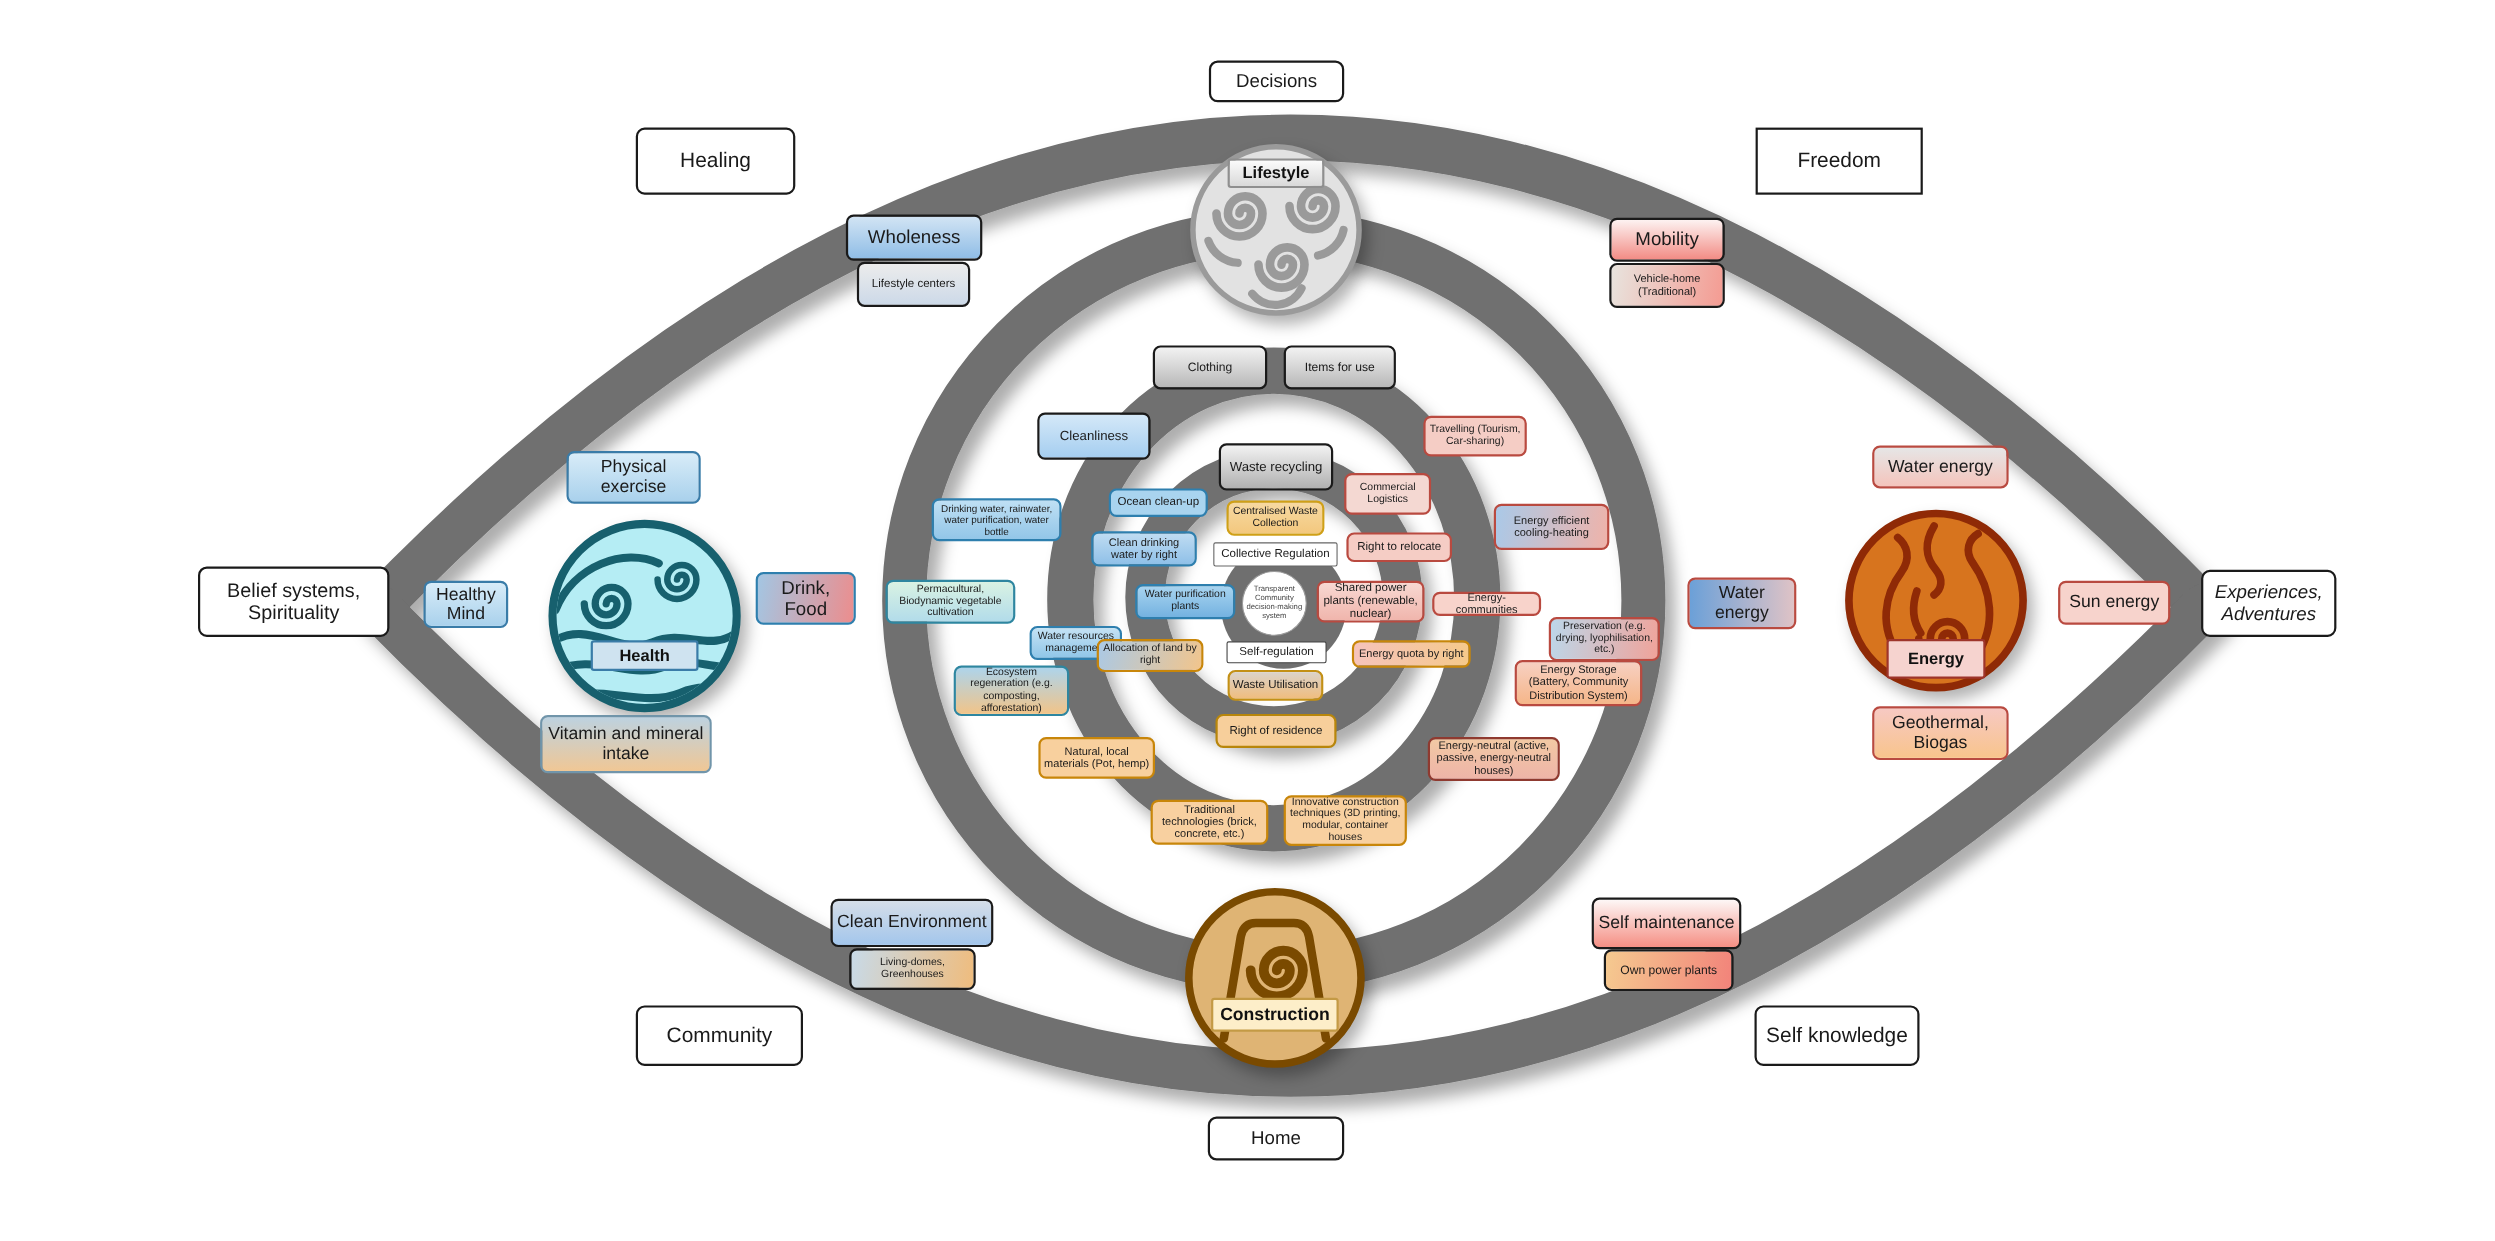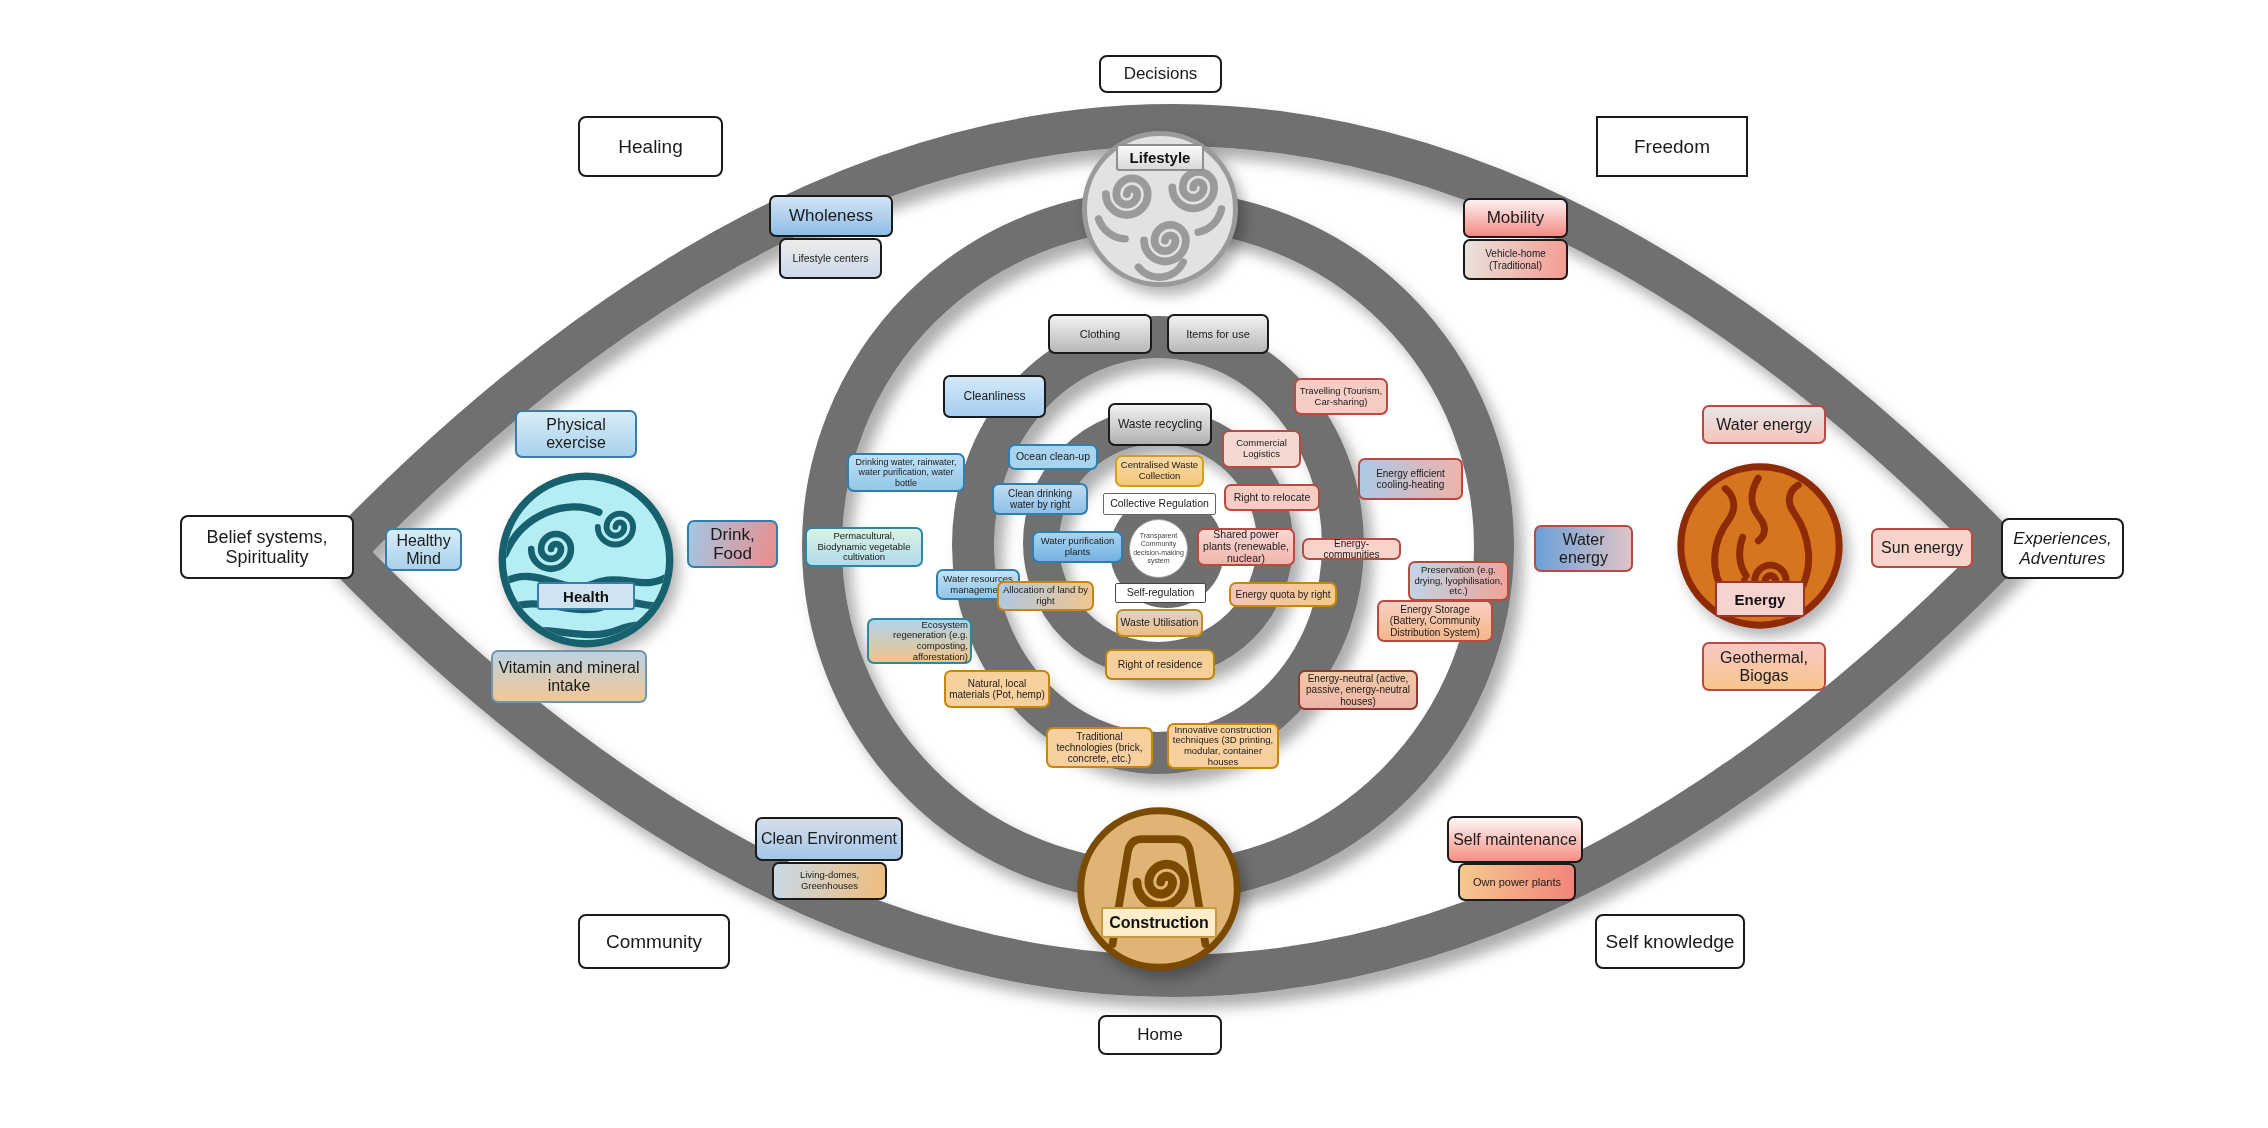--- a/index.html
+++ b/index.html
@@ -160,19 +160,19 @@
       <div class="node" style="left: 1197px; top: 528px; width: 98px; height: 38px; font-size: 10.5px; background: linear-gradient(rgb(248, 216, 210), rgb(240, 181, 172)); border-color: rgb(185, 74, 64);">Shared power plants (renewable, nuclear)</div>
       <div class="node" style="left: 1302px; top: 538px; width: 99px; height: 22px; font-size: 10px; background: rgb(248, 211, 203); border-color: rgb(185, 74, 64);">Energy-communities</div>
       <div class="node" style="left: 1408px; top: 528px; width: 101px; height: 40px; font-size: 9.5px; background: linear-gradient(100deg, rgb(188, 215, 234), rgb(240, 163, 154)); border-color: rgb(185, 74, 64); margin-top: 33px;">Preservation (e.g. drying, lyophilisation, etc.)</div>
       <div class="node" style="left: 997px; top: 581px; width: 97px; height: 30px; font-size: 9.5px; background: linear-gradient(110deg, rgb(170, 201, 230), rgb(242, 197, 140)); border-color: rgb(200, 134, 10);">Allocation of land by right</div>
       <div class="node" style="left: 1115px; top: 583px; width: 91px; height: 20px; font-size: 10.5px; background: rgb(255, 255, 255); border-color: rgb(68, 68, 68); border-width: 1.5px; border-radius: 2px;">Self-regulation</div>
       <div class="node" style="left: 1229px; top: 582px; width: 108px; height: 25px; font-size: 10px; background: linear-gradient(90deg, rgb(246, 195, 187), rgb(245, 201, 139)); border-color: rgb(200, 134, 10);">Energy quota by right</div>
       <div class="node" style="left: 1116px; top: 609px; width: 87px; height: 28px; font-size: 10.5px; background: linear-gradient(rgb(219, 211, 202), rgb(240, 189, 126)); border-color: rgb(195, 144, 22);">Waste Utilisation</div>
       <div class="node" style="left: 1105px; top: 649px; width: 110px; height: 31px; font-size: 10.5px; background: rgb(247, 207, 155); border-color: rgb(184, 134, 11);">Right of residence</div>
       <div class="node" style="left: 1377px; top: 600px; width: 116px; height: 42px; font-size: 10px; background: linear-gradient(rgb(247, 208, 194), rgb(245, 182, 137)); border-color: rgb(185, 74, 64);">Energy Storage (Battery, Community Distribution System)</div>
       <div class="node" style="left: 1298px; top: 670px; width: 120px; height: 40px; font-size: 10px; background: linear-gradient(rgb(242, 201, 164), rgb(238, 180, 168)); border-color: rgb(143, 58, 48);">Energy-neutral (active, passive, energy-neutral houses)</div>
-      <div class="node" style="left: 867px; top: 618px; width: 105px; height: 46px; font-size: 9.5px; background: linear-gradient(rgb(174, 212, 235), rgb(241, 196, 137)); border-color: rgb(46, 134, 160); border-width: 2.5px; text-align: right;">Ecosystem regeneration (e.g. composting, afforestation)</div>
+      <div class="node" style="left: 867px; top: 605px; width: 105px; height: 46px; font-size: 9.5px; background: linear-gradient(rgb(174, 212, 235), rgb(241, 196, 137)); border-color: rgb(46, 134, 160); border-width: 2.5px;">Ecosystem regeneration (e.g. composting, afforestation)</div>
       <div class="node" style="left: 944px; top: 670px; width: 106px; height: 38px; font-size: 10px; background: rgb(248, 208, 158); border-color: rgb(200, 134, 10);">Natural, local materials (Pot, hemp)</div>
       <div class="node" style="left: 1046px; top: 727px; width: 107px; height: 41px; font-size: 10px; background: rgb(248, 208, 160); border-color: rgb(200, 134, 10);">Traditional technologies (brick, concrete, etc.)</div>
       <div class="node" style="left: 1167px; top: 723px; width: 112px; height: 46px; font-size: 9.5px; background: rgb(248, 208, 160); border-color: rgb(200, 134, 10);">Innovative construction techniques (3D printing, modular, container houses</div>
     </div>
 
 </div>
 
 </body></html>

